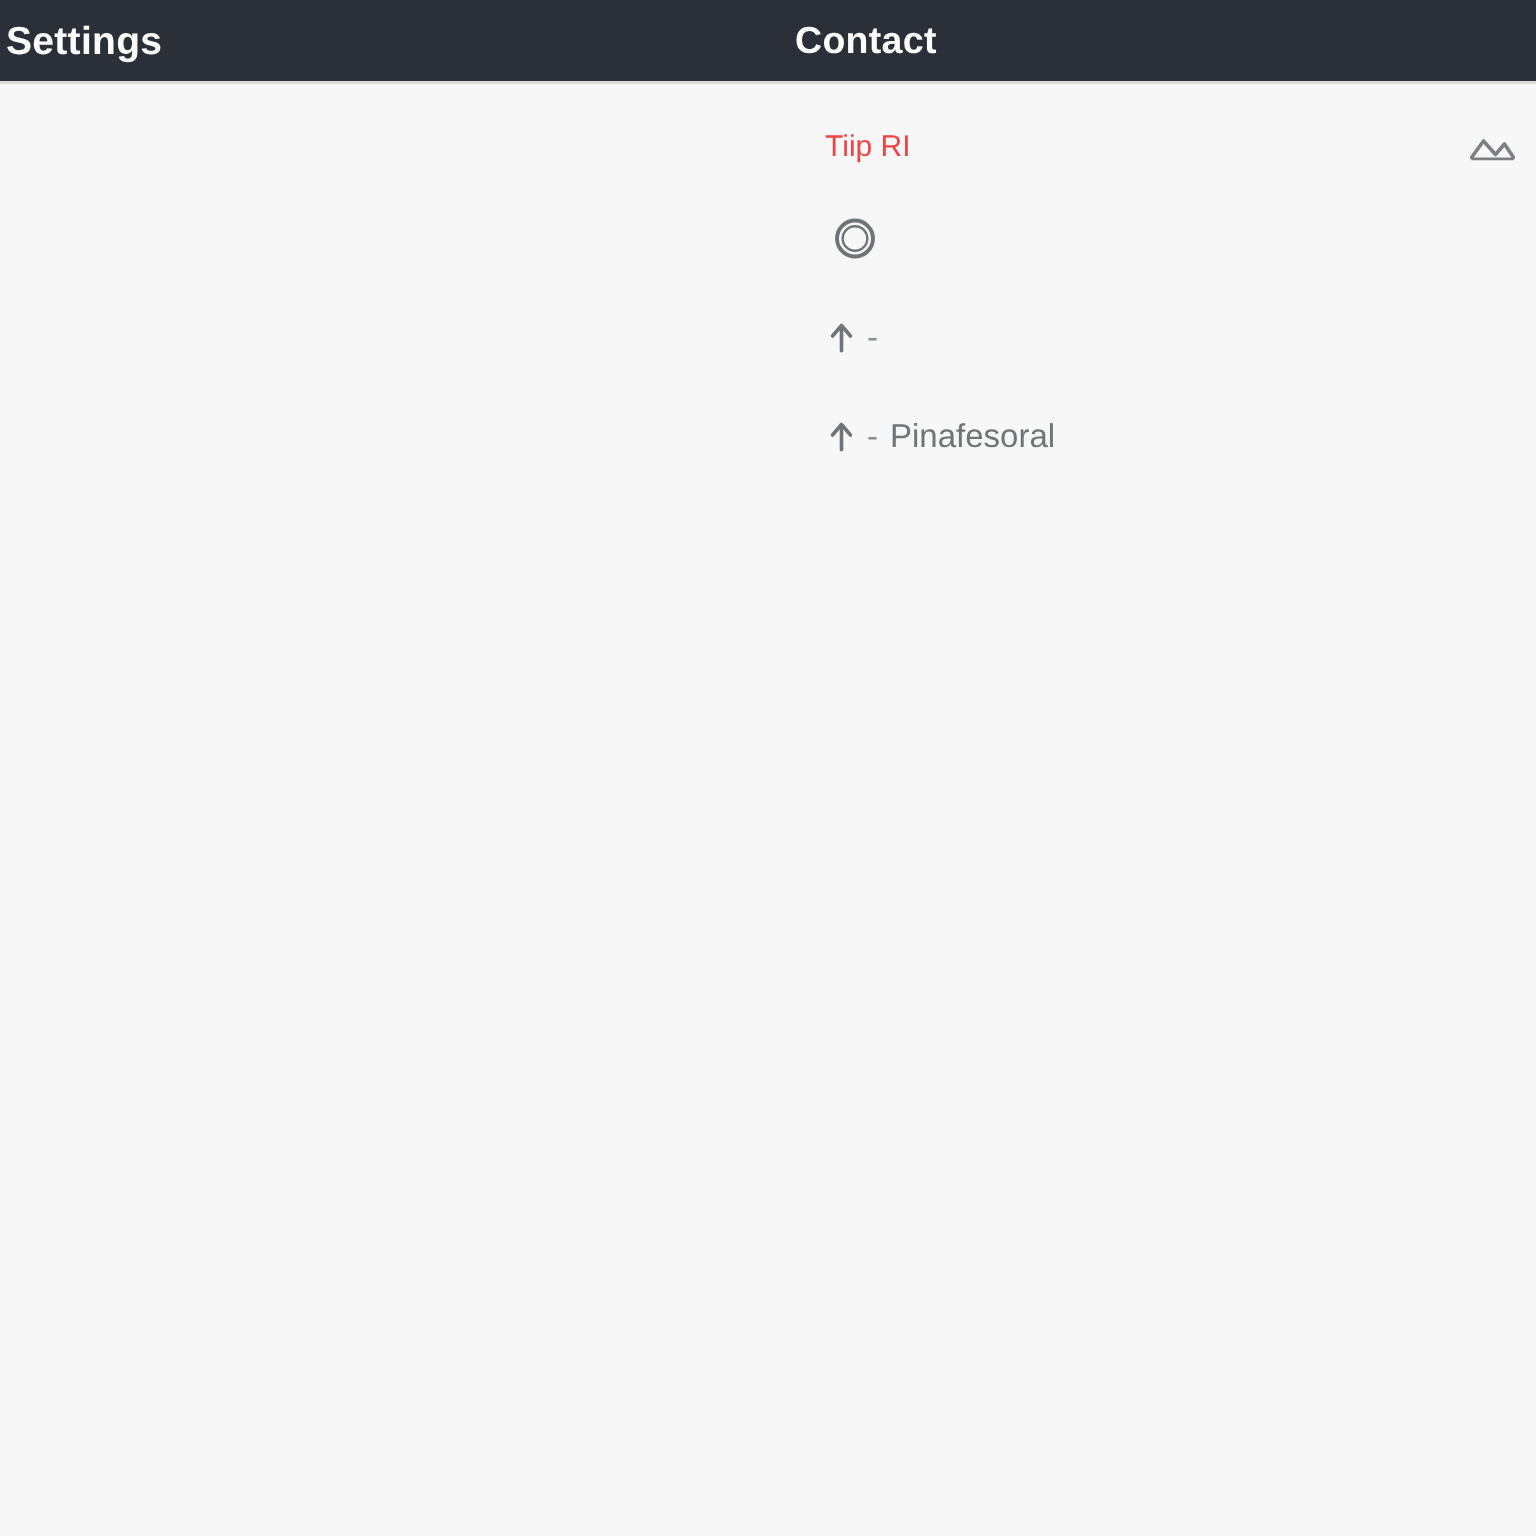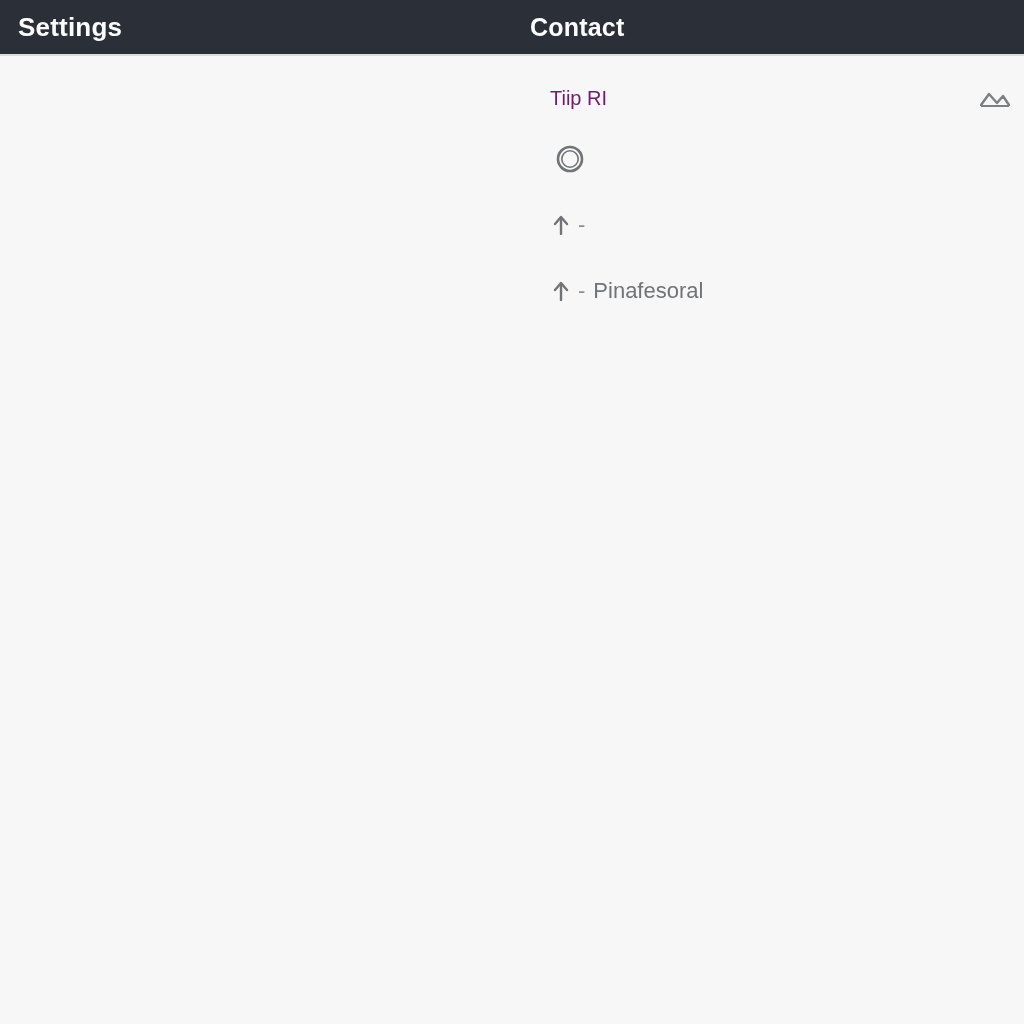--- a/index.html
+++ b/index.html
@@ -13,21 +13,21 @@
     width:100%;
     height:54px;
     background:#2b3038;
     display:flex;
     align-items:center;
     color:#fdfdfd;
   }
   .header .title-left {
     font-size:26px;
     font-weight:600;
-    padding-left:18px;
+    padding-left:4px;
     width:530px;
     letter-spacing:0.2px;
   }
   .header .title-center {
     font-size:25px;
     font-weight:600;
     letter-spacing:0.2px;
   }
   .header-divider {
     height:2px;
@@ -47,21 +47,21 @@
     align-items:center;
     height:66px;
     padding-left:20px;
     padding-right:10px;
     font-size:22px;
     color:#6f7478;
   }
   .row.small-head {
     height:56px;
     font-size:20px;
-    color:#701a75;
+    color:#ef4444;
     font-weight:500;
   }
   .row .label { flex:1; }
   .row .arrow {
     width:22px;
     display:inline-flex;
     justify-content:center;
     margin-right:6px;
     color:#8a8f93;
   }

